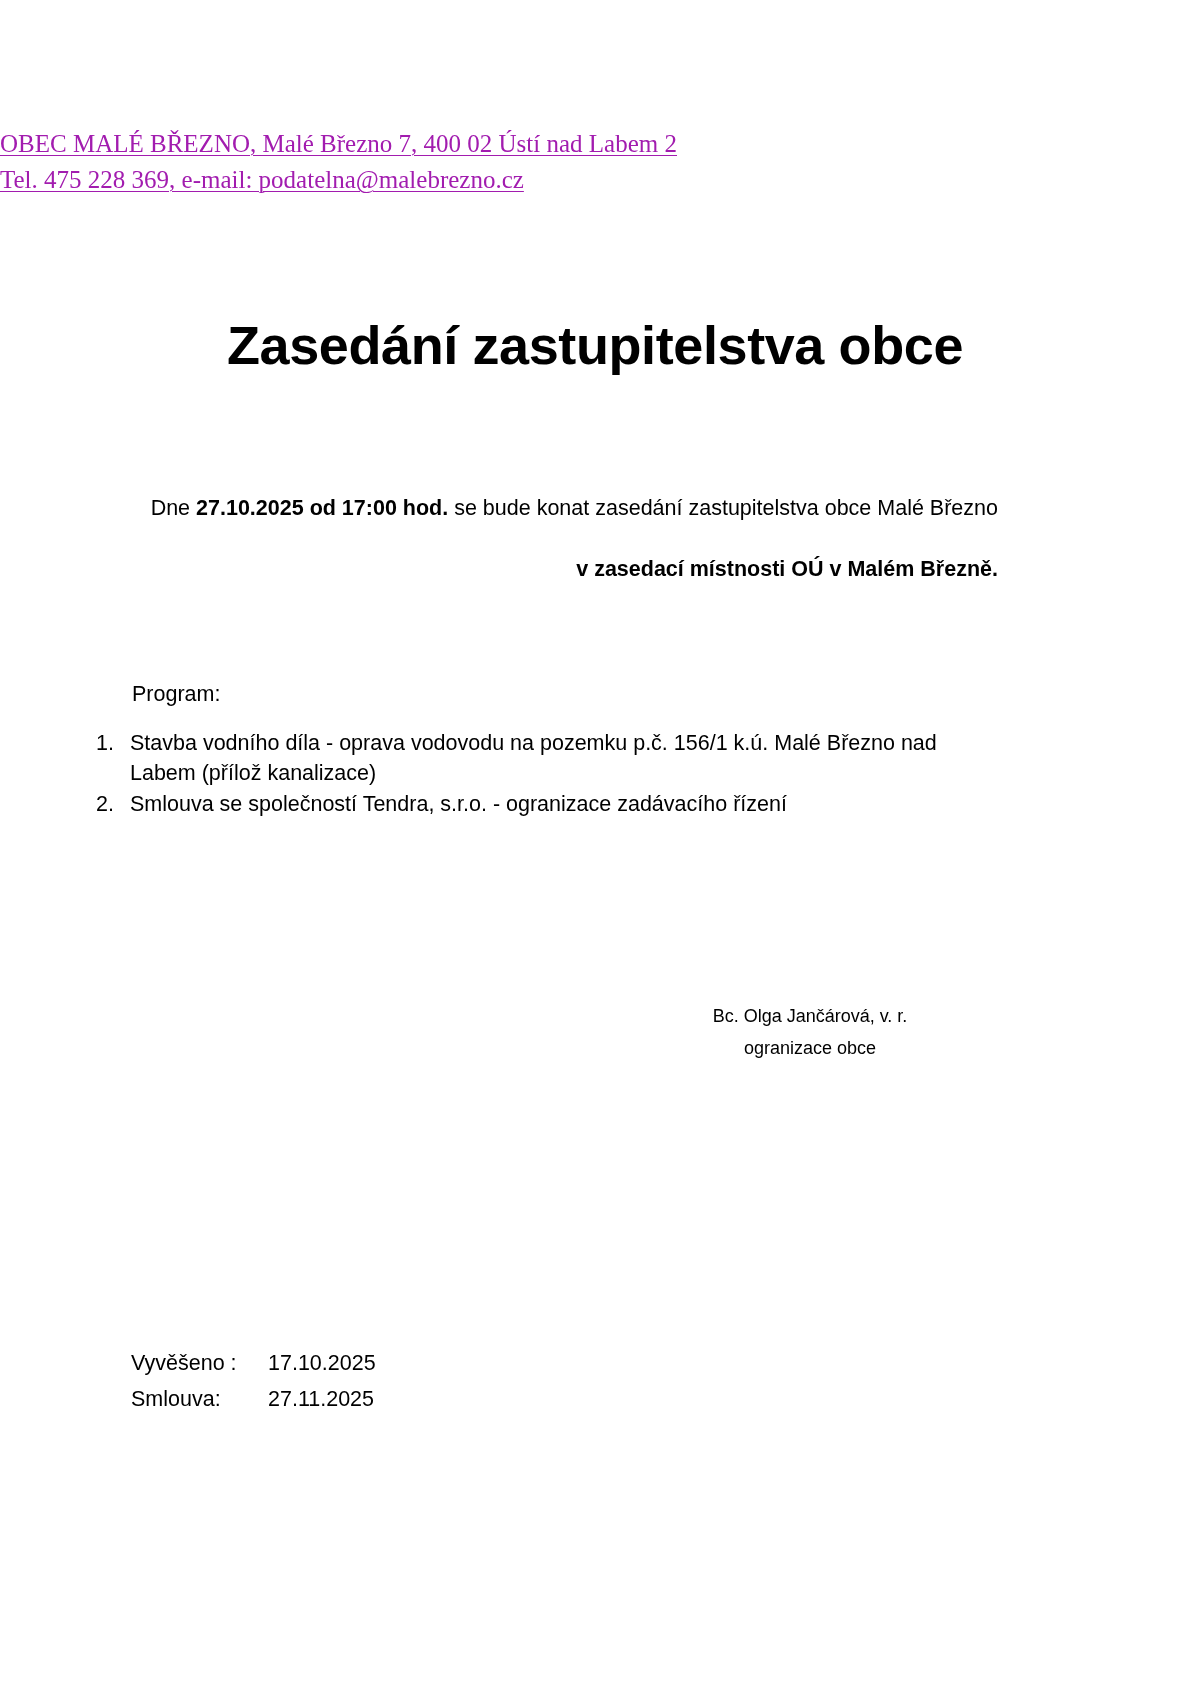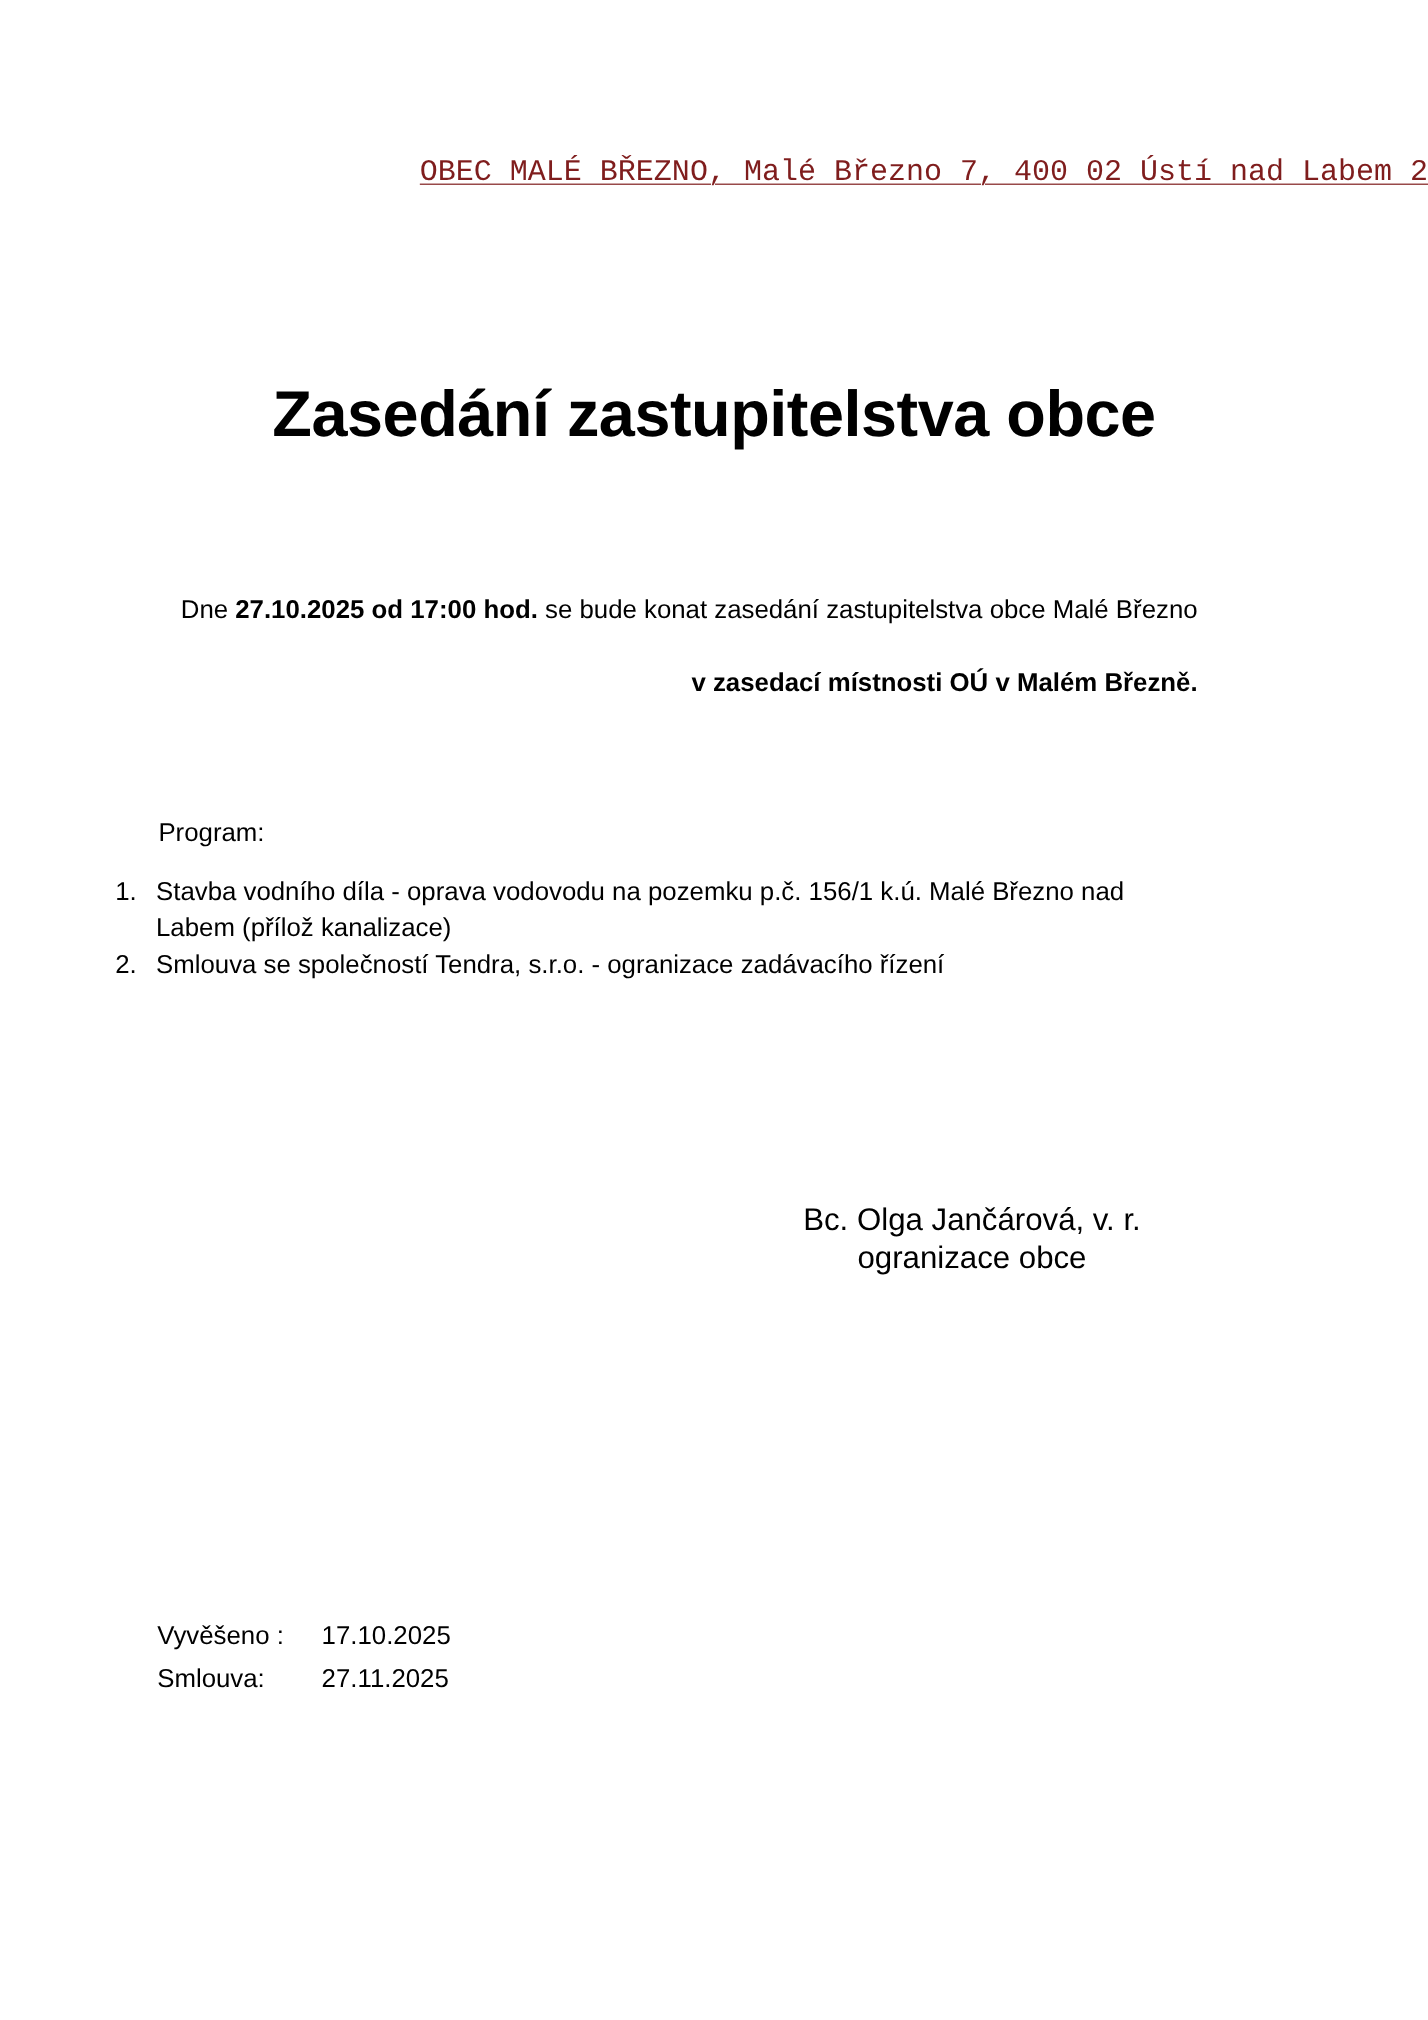--- a/index.html
+++ b/index.html
@@ -21,25 +21,25 @@
     inset: 0;
     background: #ffffff;
   }
 
   
   .letterhead {
     position: absolute;
     top: 126px;
     left: 0;
     width: 1190px;
-    text-align: right;
-    font-family: Liberation Mono, monospace;
+    text-align: left;
+    font-family: Liberation Serif, serif;
     font-size: 25px;
     line-height: 36px;
-    color: #7f1d1d;
+    color: #a21caf;
   }
   .letterhead .lh-line {
     display: block;
   }
   .letterhead .lh-line span {
     text-decoration: underline;
     text-underline-offset: 3px;
     text-decoration-thickness: 1px;
   }
 
@@ -104,21 +104,21 @@
     flex: 1 1 auto;
   }
 
   
   .signature {
     position: absolute;
     top: 1000px;
     left: 600px;
     width: 420px;
     text-align: center;
-    font-size: 26px;
+    font-size: 18px;
     line-height: 32px;
   }
 
   
   .footer-dates {
     position: absolute;
     top: 1345px;
     left: 131px;
     font-size: 21.5px;
     line-height: 36px;
@@ -134,20 +134,21 @@
     flex: 0 0 auto;
   }
 </style>
 </head>
 <body>
 
 <div class="page">
 
   <div class="letterhead">
     <div class="lh-line"><span>OBEC MALÉ BŘEZNO, Malé Březno 7, 400 02  Ústí nad Labem 2</span></div>
+    <div class="lh-line"><span>Tel. 475 228 369, e-mail: podatelna@malebrezno.cz</span></div>
   </div>
 
   <h1 class="doc-title"><span>Zasedání zastupitelstva obce</span></h1>
 
   <div class="intro">
     <div class="line1"><span>Dne </span><b>27.10.2025 od 17:00 hod.</b><span> se bude konat zasedání zastupitelstva obce Malé Březno</span></div>
     <div class="line2">v zasedací místnosti OÚ v Malém Březně.</div>
   </div>
 
   <div class="program-label">Program:</div>

